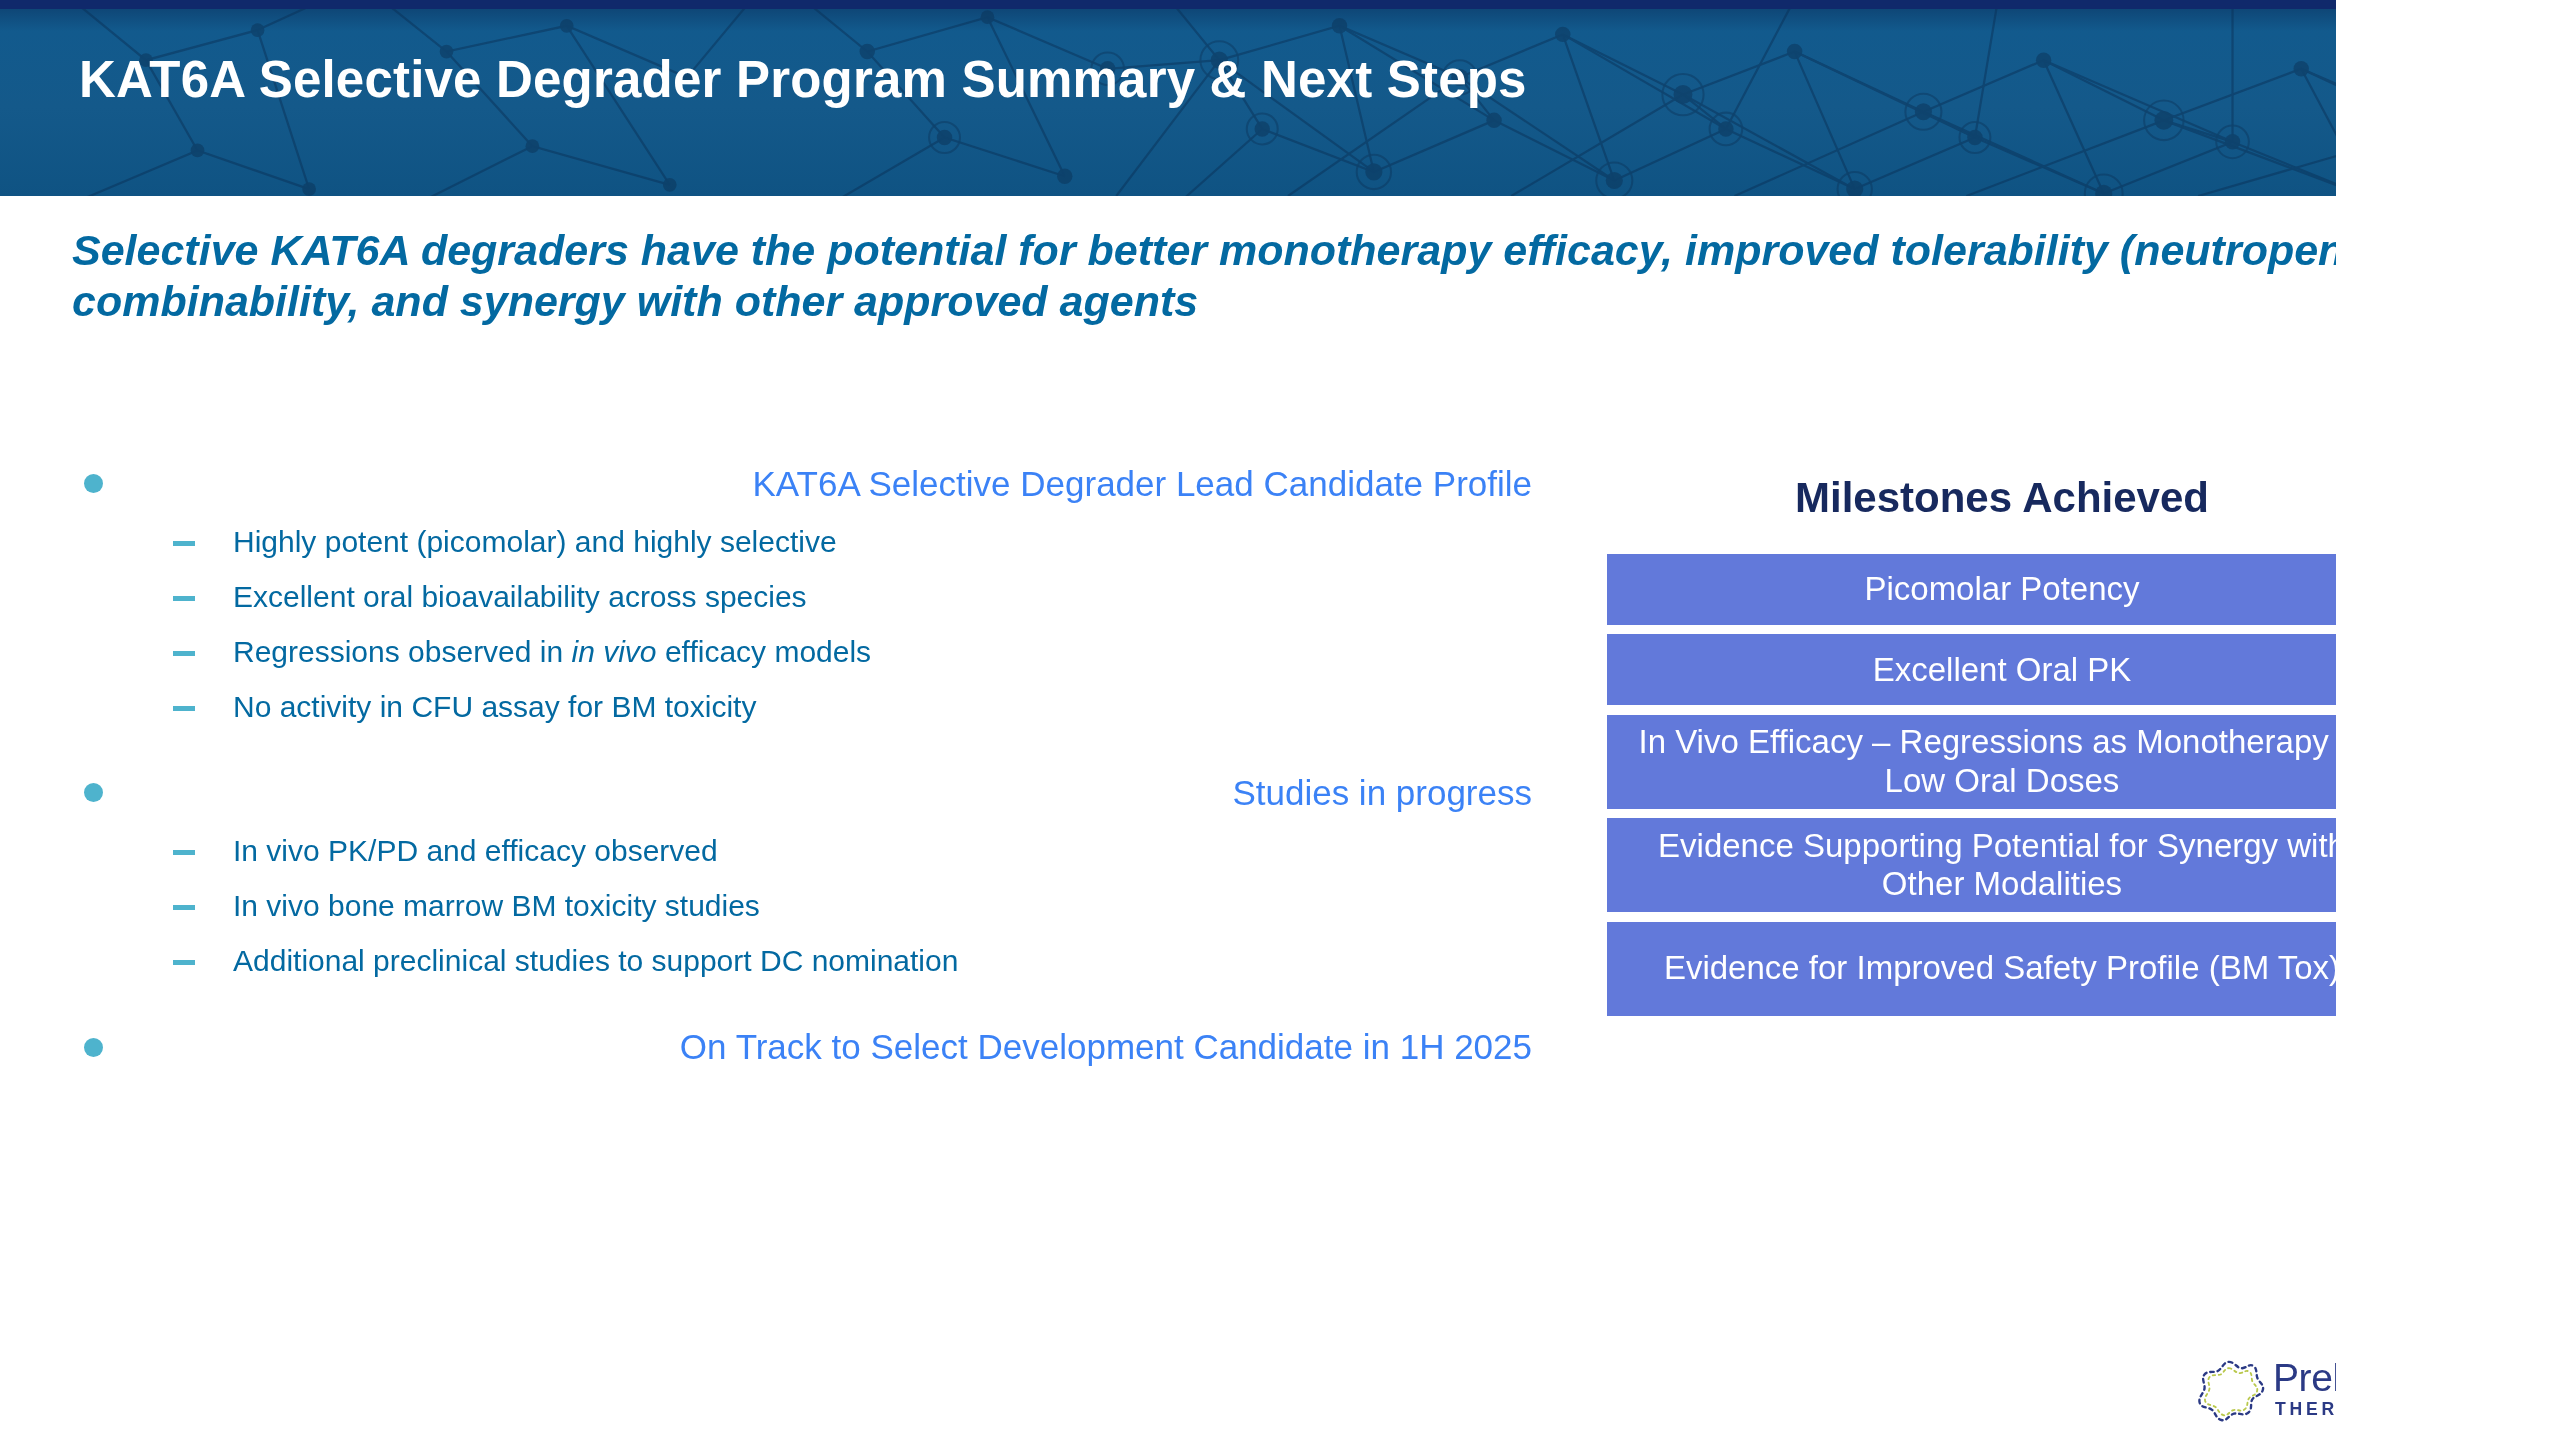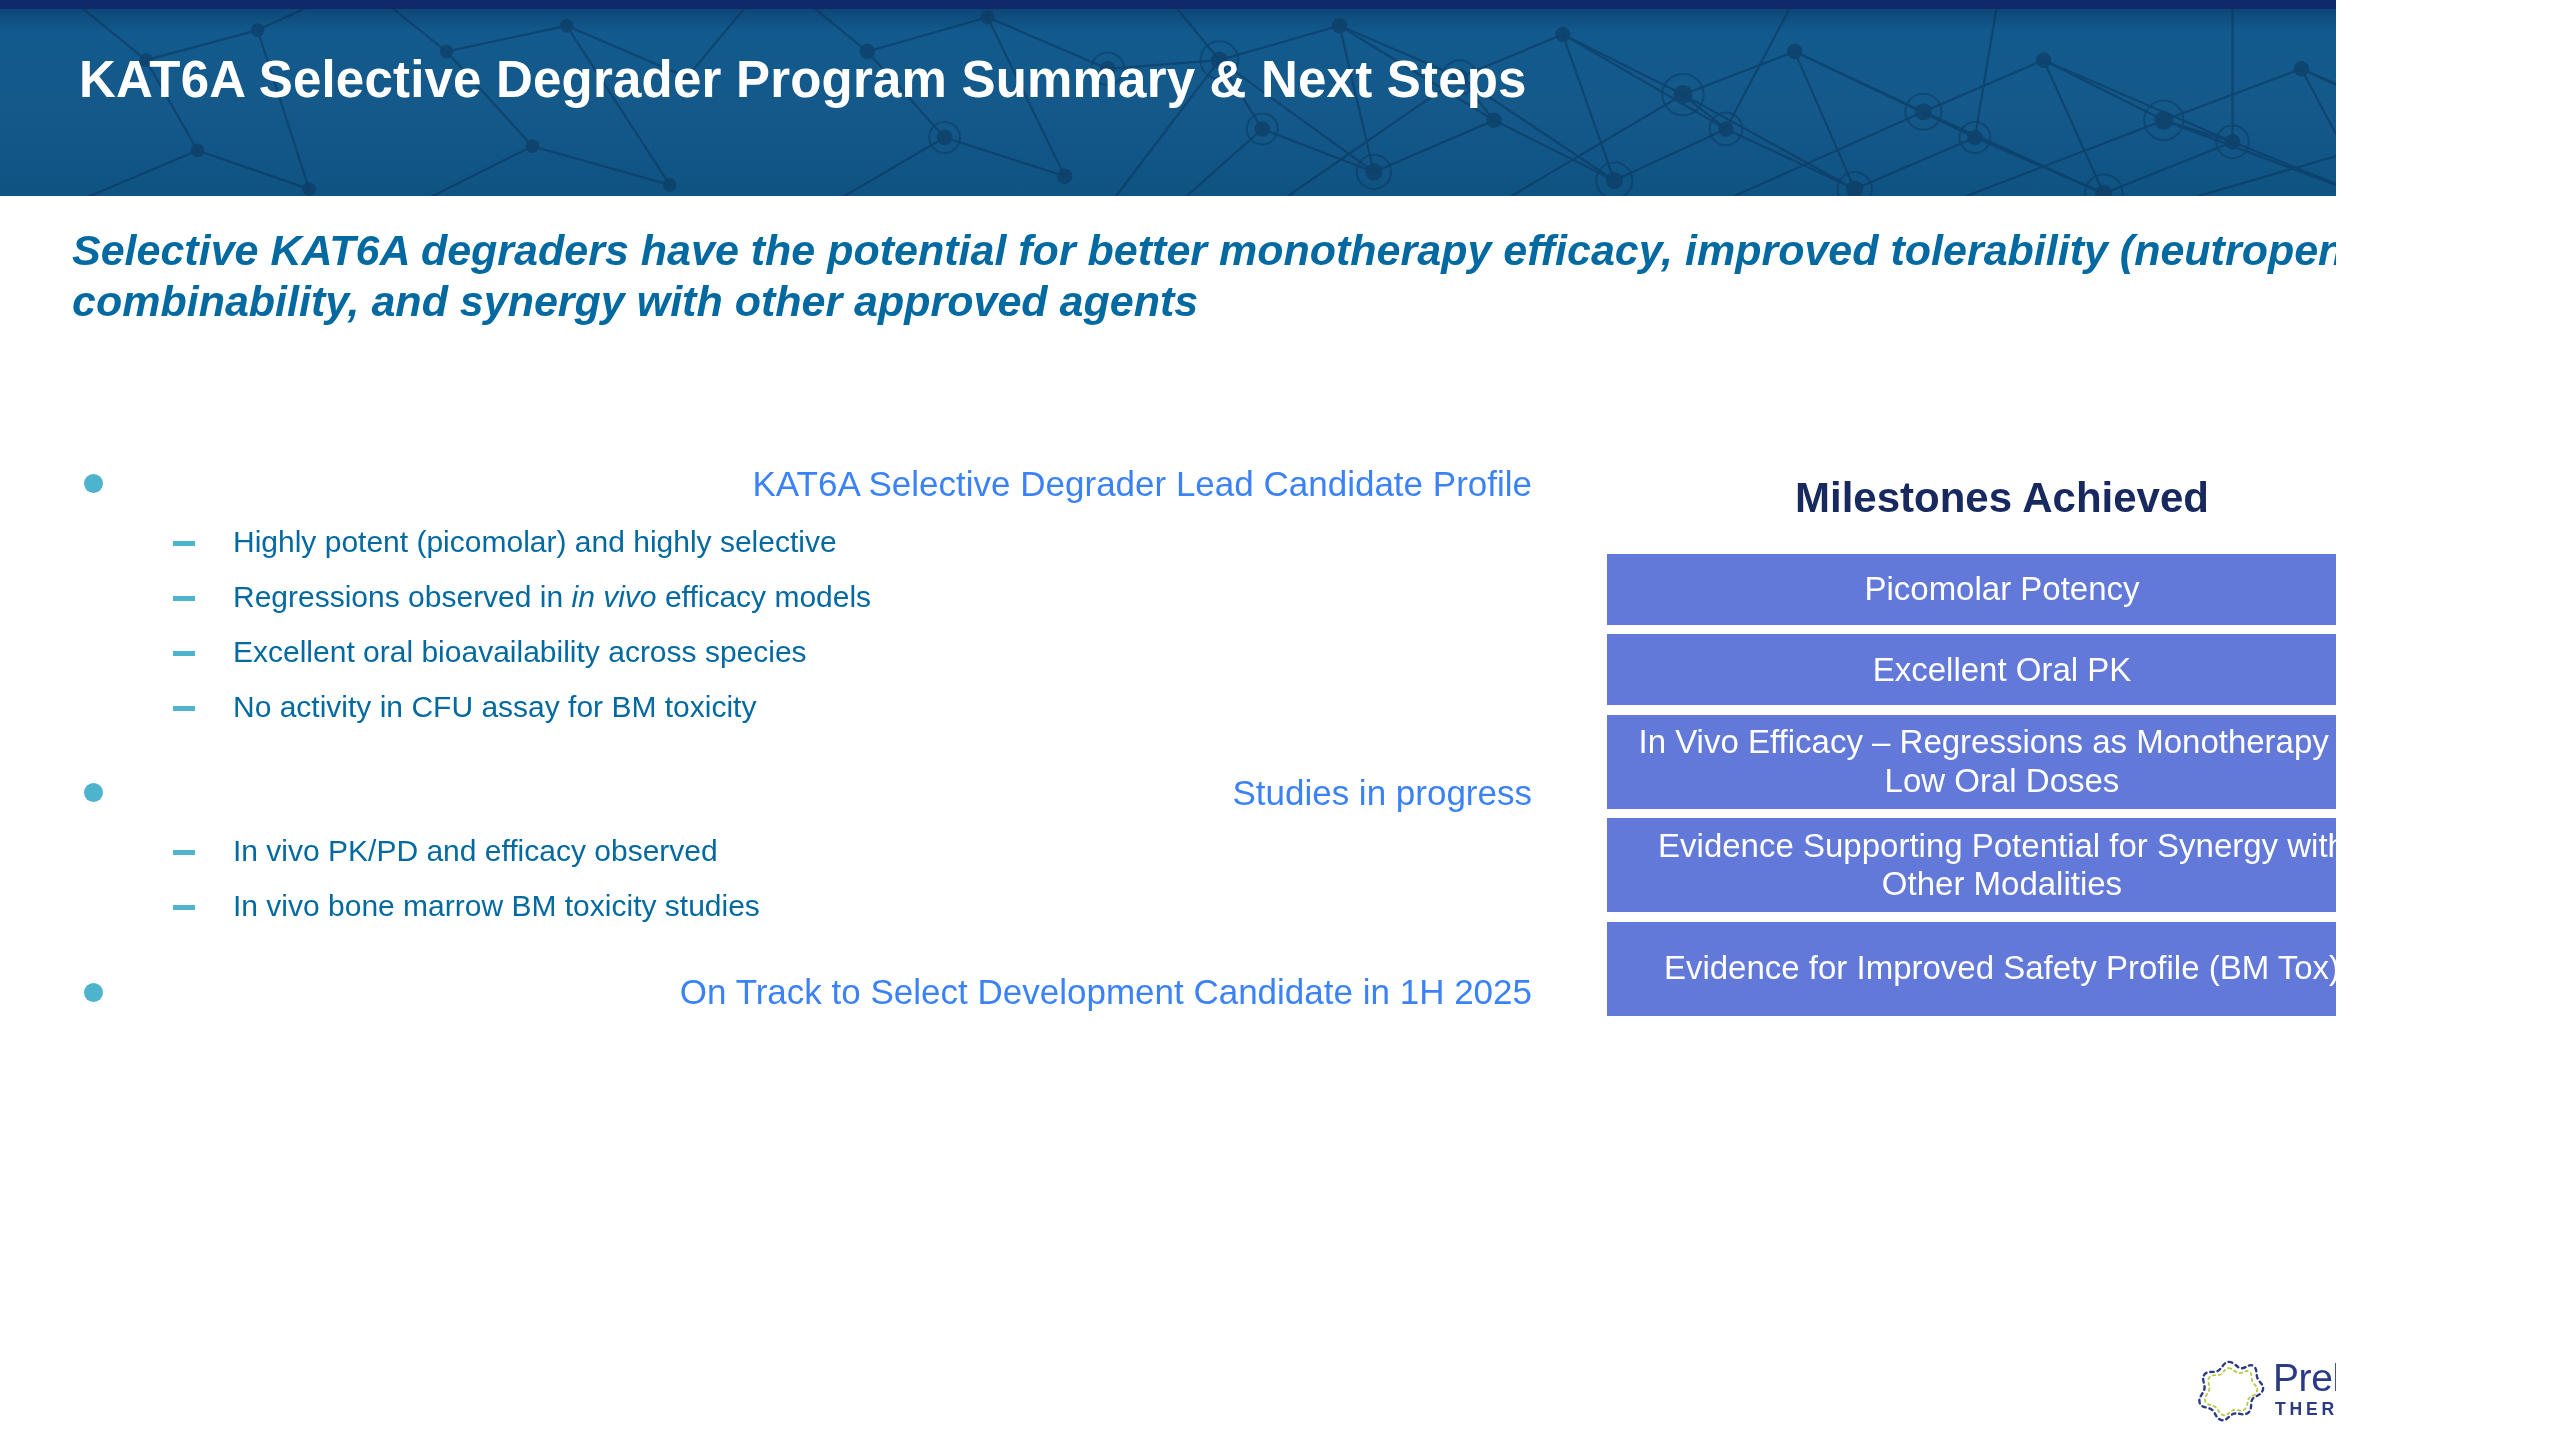--- a/index.html
+++ b/index.html
@@ -289,25 +289,25 @@
       <div class="l1">
         <span class="dot"></span>
         <span>KAT6A Selective Degrader Lead Candidate Profile</span>
       </div>
       <div class="l2">
         <span class="dash"></span>
         <span>Highly potent (picomolar) and highly selective</span>
       </div>
       <div class="l2">
         <span class="dash"></span>
+        <span>Excellent oral bioavailability across species</span>
+      </div>
+      <div class="l2">
+        <span class="dash"></span>
         <span>Regressions observed in </span><span class="ital">in vivo</span><span> efficacy models</span>
-      </div>
-      <div class="l2">
-        <span class="dash"></span>
-        <span>Excellent oral bioavailability across species</span>
       </div>
       <div class="l2">
         <span class="dash"></span>
         <span>No activity in CFU assay for BM toxicity</span>
       </div>
     </div>
 
     <div class="gap-lg"></div>
 
     <div class="group">
@@ -315,20 +315,24 @@
         <span class="dot"></span>
         <span>Studies in progress</span>
       </div>
       <div class="l2">
         <span class="dash"></span>
         <span>In vivo PK/PD and efficacy observed</span>
       </div>
       <div class="l2">
         <span class="dash"></span>
         <span>In vivo bone marrow BM toxicity studies</span>
+      </div>
+      <div class="l2">
+        <span class="dash"></span>
+        <span>Additional preclinical studies to support DC nomination</span>
       </div>
     </div>
 
     <div class="gap-lg"></div>
 
     <div class="group">
       <div class="l1">
         <span class="dot"></span>
         <span>On Track to Select Development Candidate in 1H 2025</span>
       </div>

